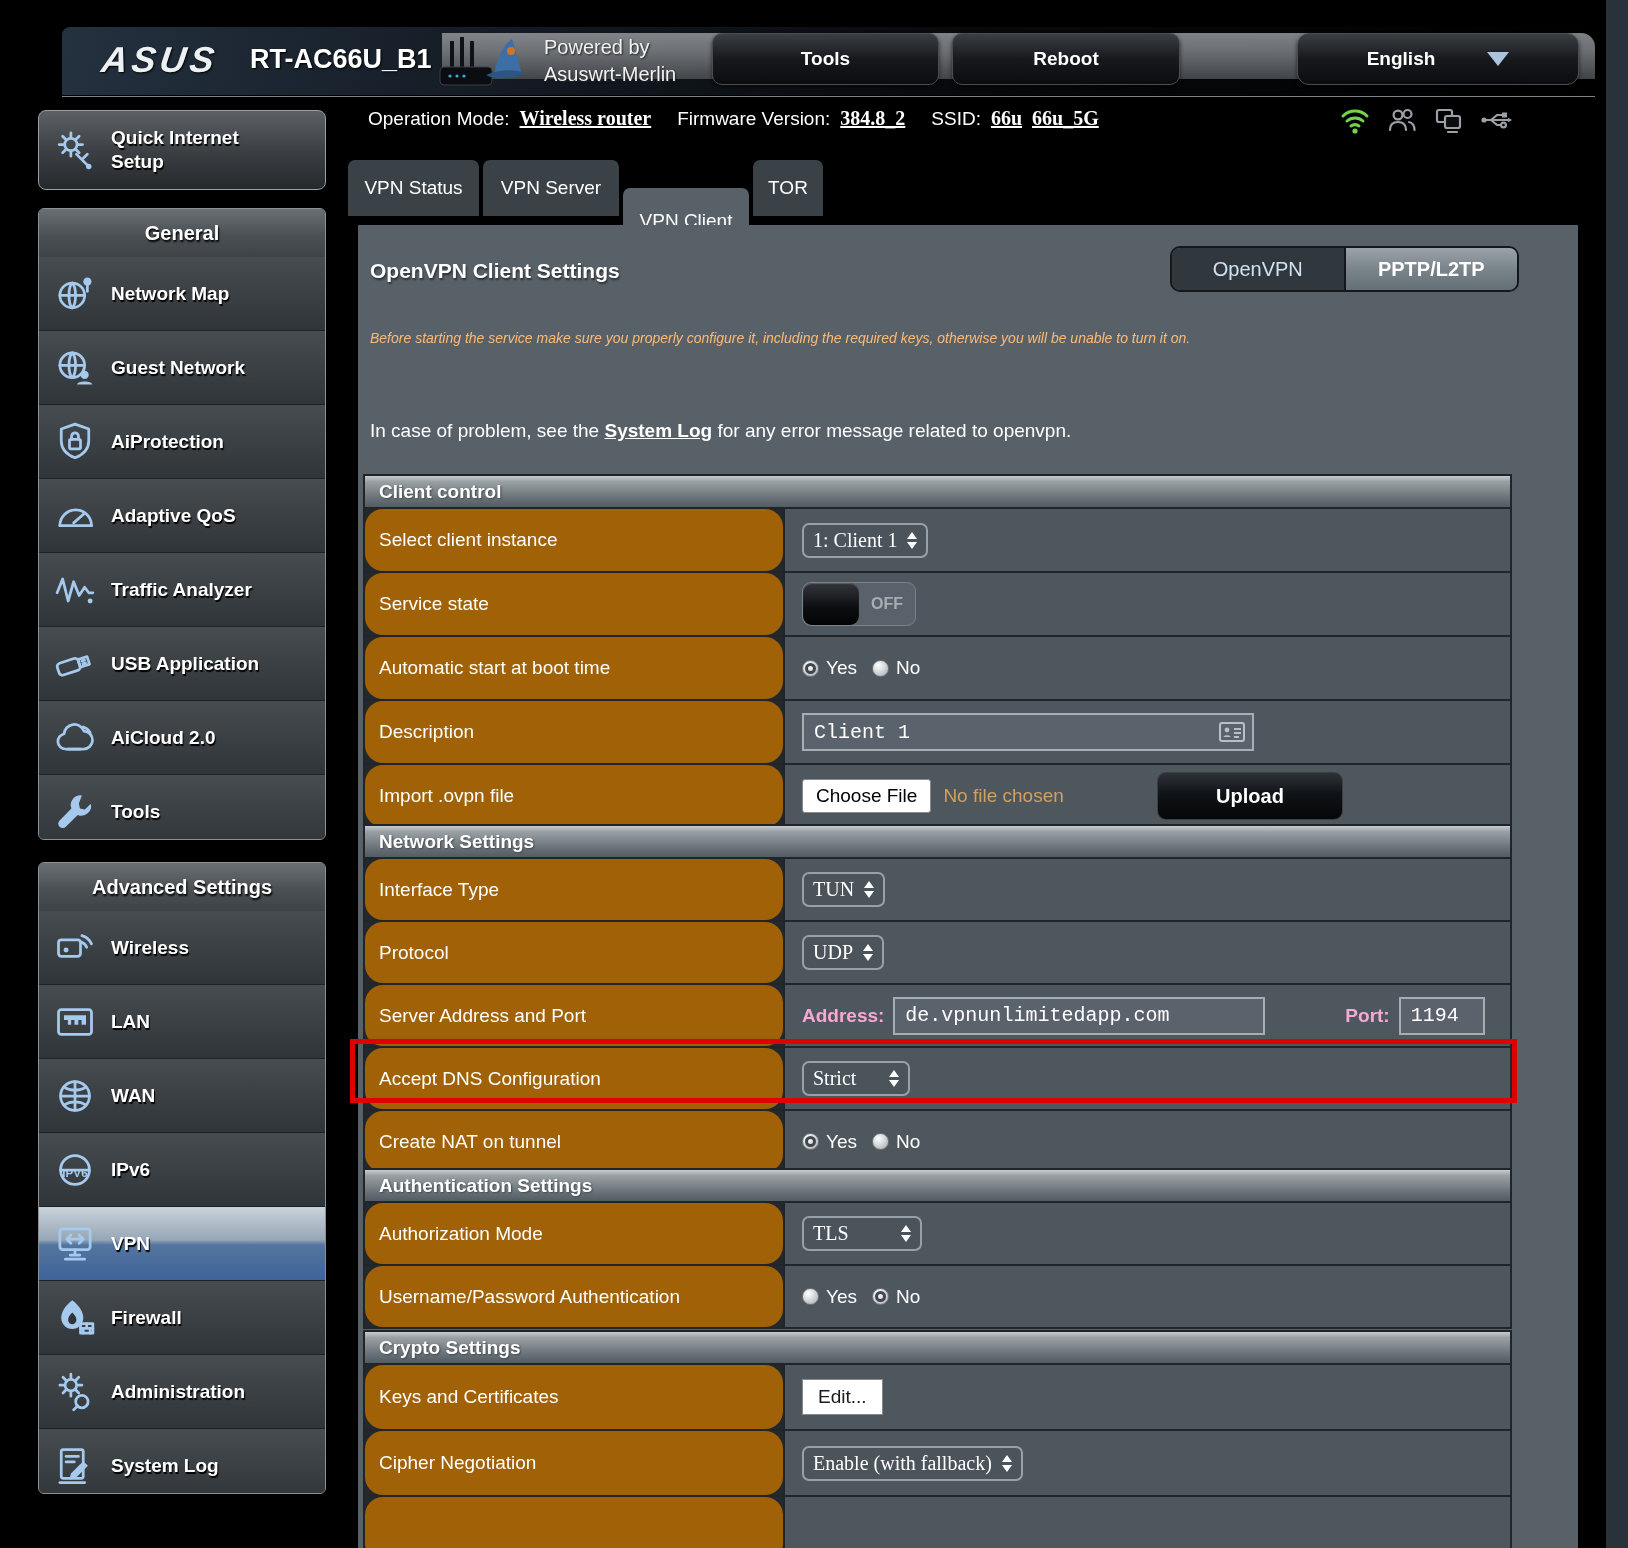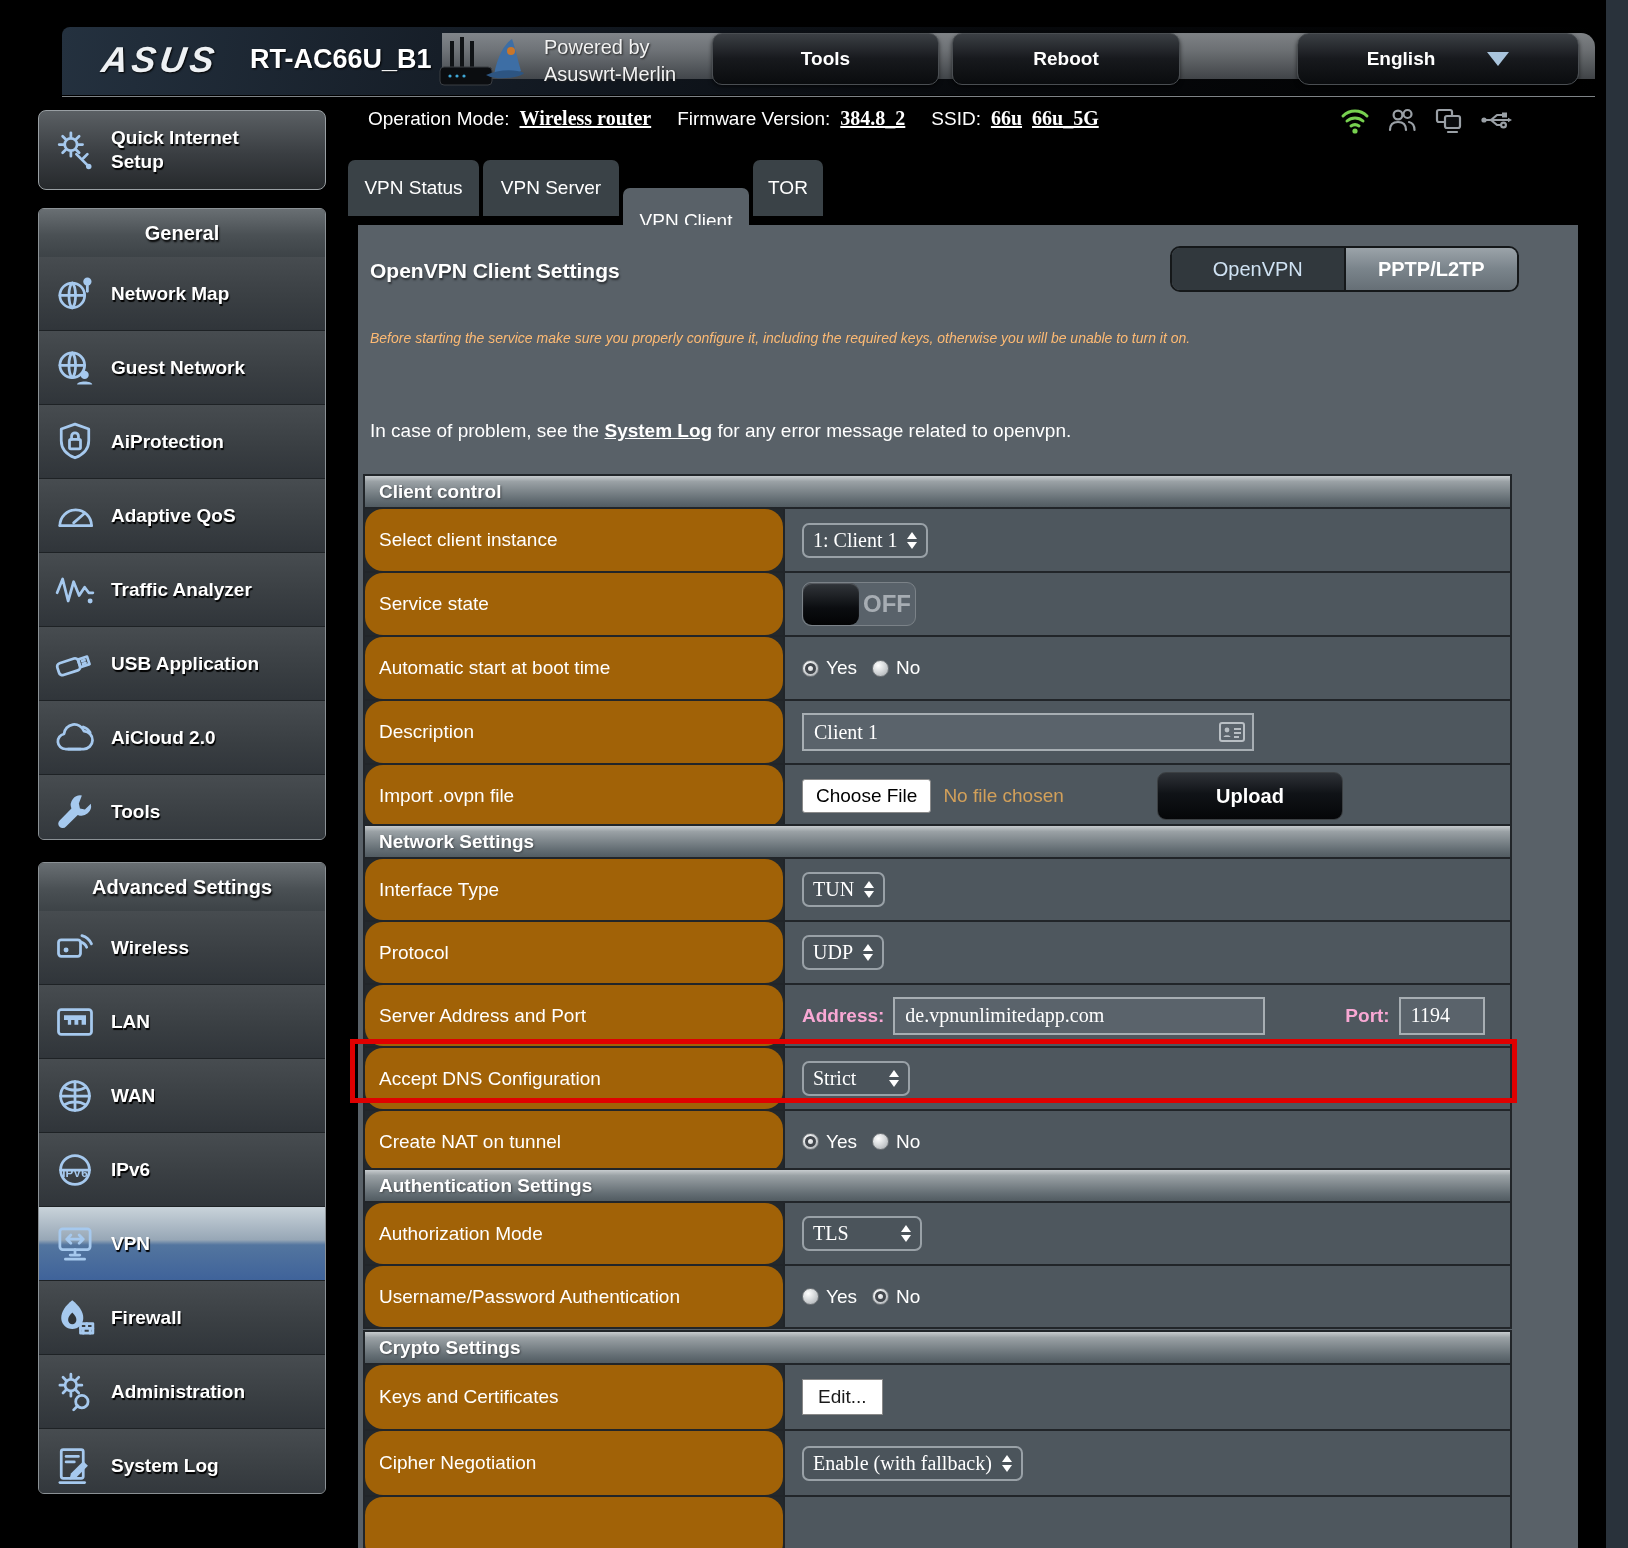--- a/index.html
+++ b/index.html
@@ -89,26 +89,26 @@
   .select{display:inline-flex;align-items:center;gap:10px;background:#4b545b;border:2px solid #99a1a7;border-radius:7px;
           color:#fff;font-family:"Liberation Serif",serif;font-size:20px;padding:4px 9px;cursor:pointer;box-sizing:border-box;}
   .select.spread{justify-content:space-between;}
   .arrows{display:inline-flex;flex-direction:column;gap:3px;}
   .arrows i{display:block;width:0;height:0;border-left:5px solid transparent;border-right:5px solid transparent;}
   .arrows .up{border-bottom:7px solid #fff;}
   .arrows .down{border-top:7px solid #fff;}
   .toggle{width:112px;height:42px;background:#59626a;border:1px solid #7b8288;border-radius:9px;display:flex;cursor:pointer;}
   .knob{width:56px;height:42px;border-radius:9px;background:linear-gradient(180deg,#32363b 0%,#0b0d10 60%,#020304 100%);
         box-shadow:inset 0 1px 1px #5a5e63;}
-  .offlabel{flex:1;display:flex;align-items:center;justify-content:center;color:#a7adb3;font-weight:bold;font-size:24px;}
+  .offlabel{flex:1;display:flex;align-items:center;justify-content:center;color:#a7adb3;font-weight:bold;font-size:16px;}
   .radio{width:17px;height:17px;border-radius:50%;border:1px solid #72777b;box-sizing:border-box;position:relative;cursor:pointer;
          background:radial-gradient(circle at 35% 30%,#ffffff 0%,#d7dadc 45%,#a4a9ad 100%);flex:none;}
   .radio.checked::after{content:"";position:absolute;inset:2px;border-radius:50%;border:3px solid #41464c;}
   .radlab{color:#fff;font-size:19px;margin:0 15px 0 7px;text-align:right;}
-  .tinput{background:#5a636b;border:2px solid #a7aeb3;color:#fff;font-family:Liberation Serif, serif;font-size:20px;
+  .tinput{background:#5a636b;border:2px solid #a7aeb3;color:#fff;font-family:Liberation Mono, monospace;font-size:20px;
           padding:0 10px;height:38px;box-sizing:border-box;}
   .inputwrap{position:relative;display:inline-flex;align-items:center;}
   .cardicon{position:absolute;right:9px;top:9px;}
   .flab{font-weight:bold;color:#f9a8d4;font-size:19px;margin-right:9px;}
   .choosefile{background:#fff;border:1px solid #8a8a8a;border-radius:3px;color:#000;font-size:19px;padding:5px 13px;cursor:pointer;}
   .nofile{color:#d2a05a;font-size:19px;margin-left:12px;}
   .upload{position:absolute;left:372px;width:184px;height:46px;border-radius:9px;border:1px solid #3c4043;cursor:pointer;
           background:linear-gradient(180deg,#2e3237 0%,#101317 45%,#050608 100%);
           color:#fff;font-weight:bold;font-size:20px;display:flex;align-items:center;justify-content:center;}
   .editbtn{background:#fff;border:1px solid #888;color:#1a1a1a;font-size:19px;padding:6px 15px;cursor:pointer;}

